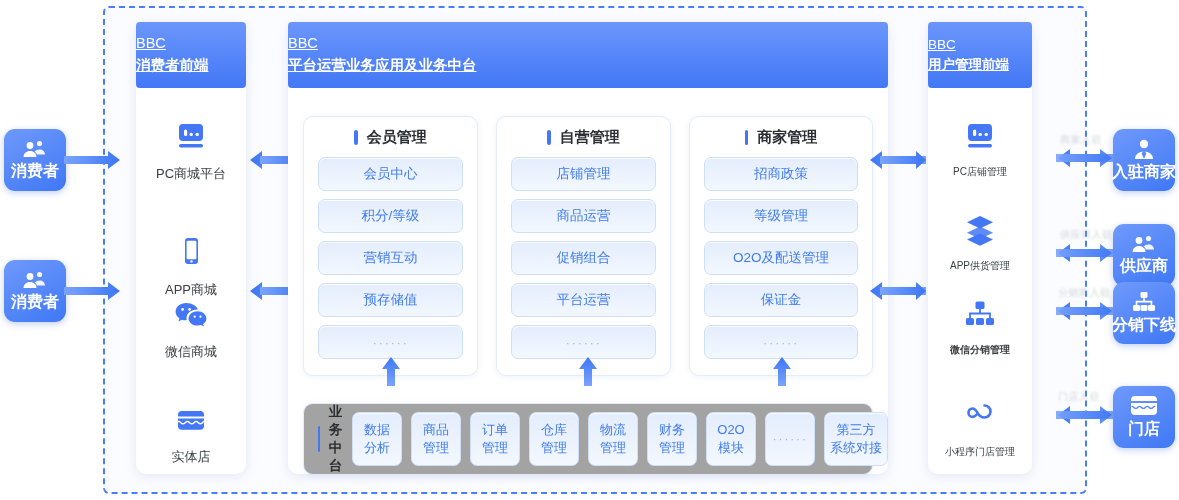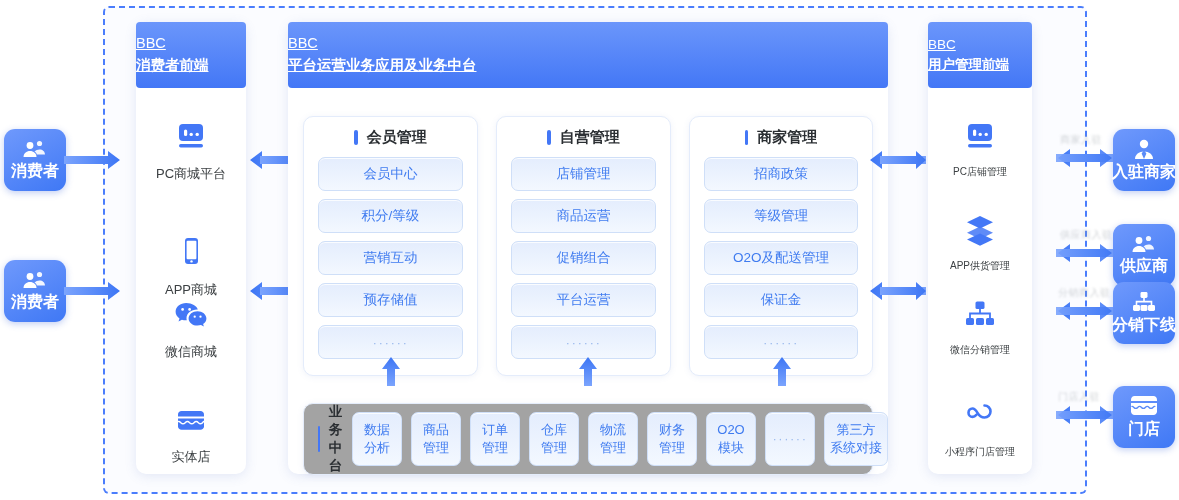--- a/index.html
+++ b/index.html
@@ -372,21 +372,21 @@
     <span>
       <svg width="36" height="32" viewBox="0 0 36 32">
           <path d="M18 2l13 6.2-13 6.2L5 8.2z" fill="#4377f6"></path>
           <path d="M18 12.6l13 6.2-13 6.2-13-6.2z" fill="#4377f6" opacity=".85"></path>
           <path d="M18 19.4l13 6.2-13 6.2-13-6.2z" fill="#4377f6"></path>
         </svg>
     </span>
     <span class="lbl">APP供货管理</span>
   </div>
 
-  <div class="abs chan chan-r" style="left:-8px;top:278px;width:120px;">
+  <div class="abs chan chan-r" style="left:-8px;top:278px;width:120px;font-weight:bold;">
     <span>
       <svg width="36" height="30" viewBox="0 0 36 30">
           <rect x="13.5" y="1.5" width="9" height="7.5" rx="1.6" fill="#4377f6"></rect>
           <path d="M18 9v4.5M8 18v-4.5h20V18" stroke="#4377f6" stroke-width="1.8" fill="none"></path>
           <rect x="4" y="18" width="8" height="7" rx="1.6" fill="#4377f6"></rect>
           <rect x="14" y="18" width="8" height="7" rx="1.6" fill="#4377f6"></rect>
           <rect x="24" y="18" width="8" height="7" rx="1.6" fill="#4377f6"></rect>
         </svg>
     </span>
     <span class="lbl">微信分销管理</span>

